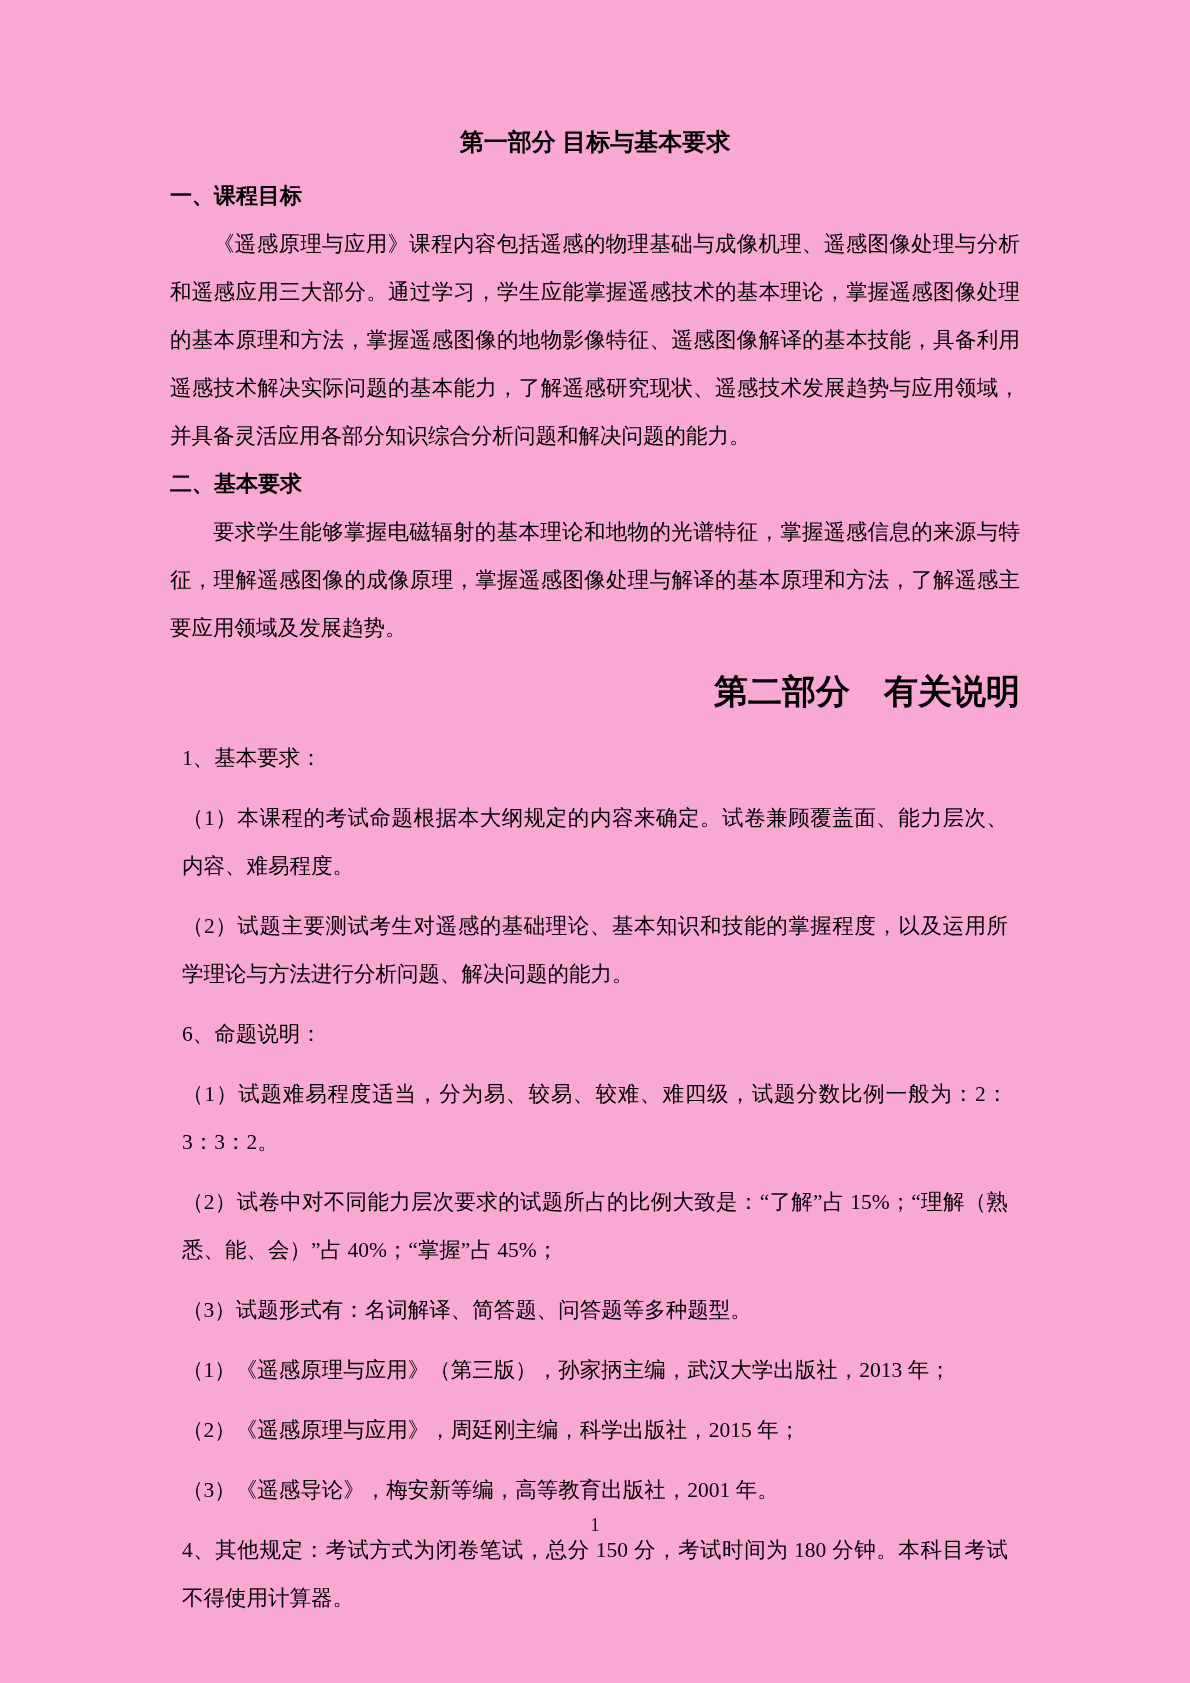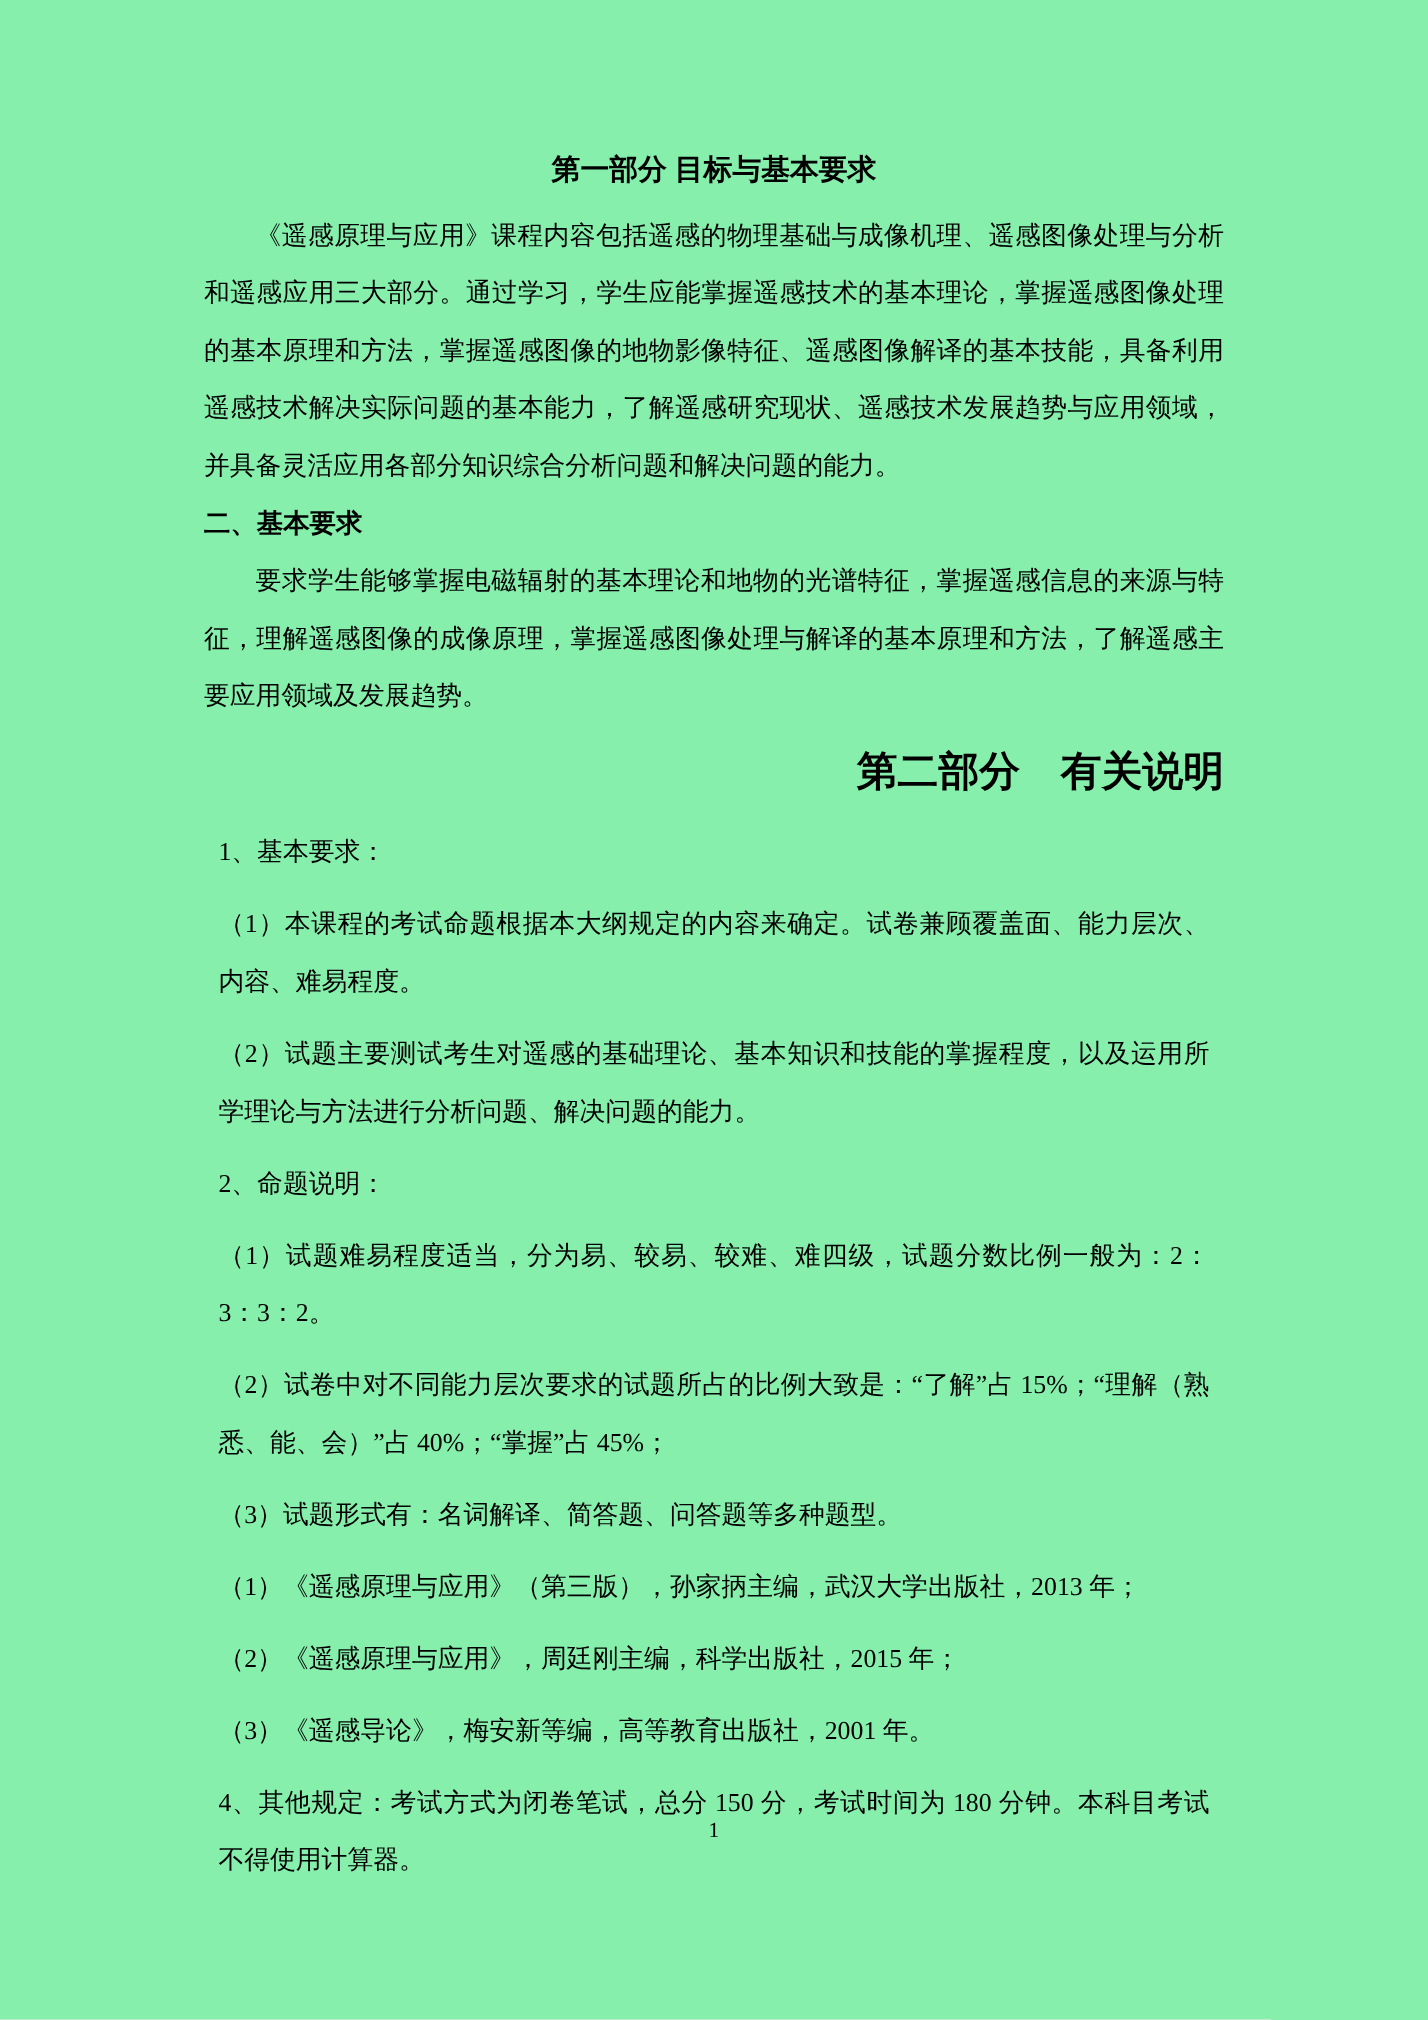--- a/index.html
+++ b/index.html
@@ -2,21 +2,21 @@
 <html><head>
   <meta charset="utf-8">
   <style>
     * { box-sizing: border-box; }
     html, body { margin: 0; padding: 0; background: #e9e9e9; }
     .page {
       position: relative;
       width: 1190px;
       height: 1683px;
       margin: 0 auto;
-      background: #86efac;
+      background: #f9a8d4;
       font-family: "Liberation Serif", "DejaVu Serif", serif;
       color: #000000;
       padding: 122px 170px 60px 170px;
       overflow: hidden;
     }
     .doc { font-size: 21.5px; line-height: 48px; }
     .part1-title {
       font-size: 24px;
       font-weight: bold;
       text-align: center;
@@ -60,31 +60,32 @@
     }
   </style>
 </head>
 <body>
 
 <div class="page">
   <div class="doc">
 
     <h1 class="part1-title">第一部分 目标与基本要求</h1>
 
+    <h2 class="sec-heading">一、课程目标</h2>
     <p class="body-par">《遥感原理与应用》课程内容包括遥感的物理基础与成像机理、遥感图像处理与分析和遥感应用三大部分。通过学习，学生应能掌握遥感技术的基本理论，掌握遥感图像处理的基本原理和方法，掌握遥感图像的地物影像特征、遥感图像解译的基本技能，具备利用遥感技术解决实际问题的基本能力，了解遥感研究现状、遥感技术发展趋势与应用领域，并具备灵活应用各部分知识综合分析问题和解决问题的能力。</p>
 
     <h2 class="sec-heading">二、基本要求</h2>
     <p class="body-par">要求学生能够掌握电磁辐射的基本理论和地物的光谱特征，掌握遥感信息的来源与特征，理解遥感图像的成像原理，掌握遥感图像处理与解译的基本原理和方法，了解遥感主要应用领域及发展趋势。</p>
 
     <h1 class="part2-title">第二部分　有关说明</h1>
 
     <p class="list-par">1、基本要求：</p>
     <p class="list-par">（1）本课程的考试命题根据本大纲规定的内容来确定。试卷兼顾覆盖面、能力层次、内容、难易程度。</p>
     <p class="list-par">（2）试题主要测试考生对遥感的基础理论、基本知识和技能的掌握程度，以及运用所学理论与方法进行分析问题、解决问题的能力。</p>
-    <p class="list-par">2、命题说明：</p>
+    <p class="list-par">6、命题说明：</p>
     <p class="list-par">（1）试题难易程度适当，分为易、较易、较难、难四级，试题分数比例一般为：2：3：3：2。</p>
     <p class="list-par">（2）试卷中对不同能力层次要求的试题所占的比例大致是：“了解”占 15%；“理解（熟悉、能、会）”占 40%；“掌握”占 45%；</p>
     <p class="list-par">（3）试题形式有：名词解译、简答题、问答题等多种题型。</p>
     <p class="list-par">（1）《遥感原理与应用》（第三版），孙家抦主编，武汉大学出版社，2013 年；</p>
     <p class="list-par">（2）《遥感原理与应用》，周廷刚主编，科学出版社，2015 年；</p>
     <p class="list-par">（3）《遥感导论》，梅安新等编，高等教育出版社，2001 年。</p>
     <p class="list-par">4、其他规定：考试方式为闭卷笔试，总分 150 分，考试时间为 180 分钟。本科目考试不得使用计算器。</p>
 
   </div>
 

